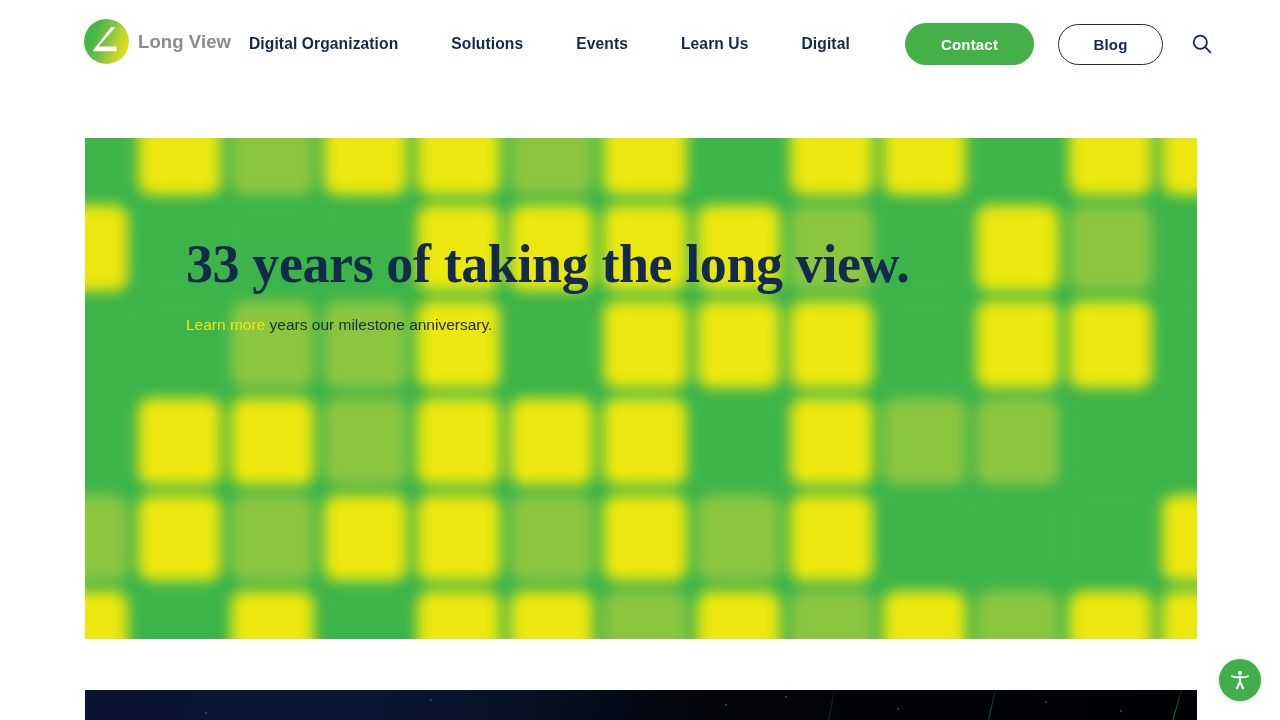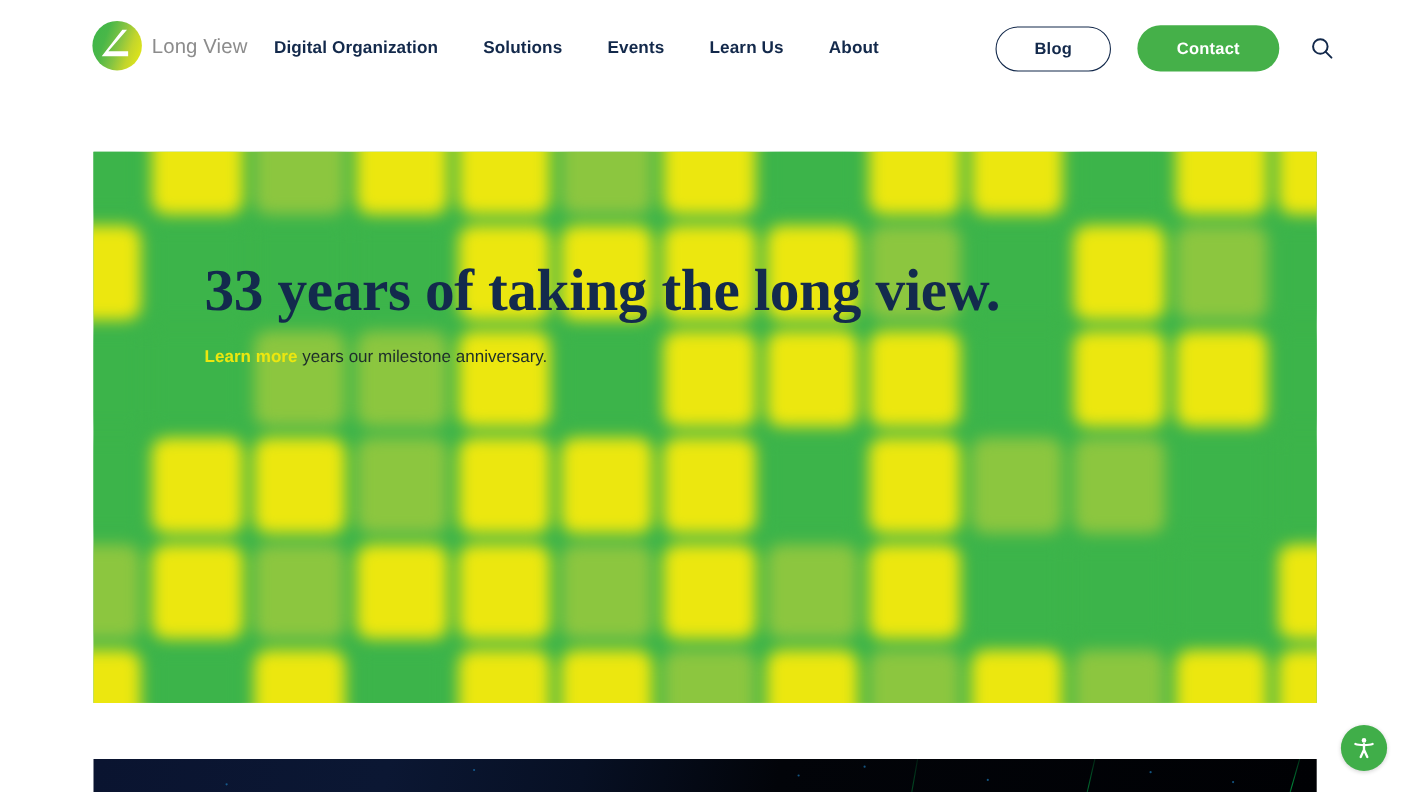--- a/index.html
+++ b/index.html
@@ -14,35 +14,36 @@
   
   .header{
     position:absolute; top:0; left:0; width:1280px; height:88px;
     background:#ffffff;
     display:flex; align-items:center;
   }
   .brand{
     position:absolute; left:84px; top:19px;
     display:flex; align-items:center; gap:9px;
     text-decoration:none;
+    font-weight:bold;
   }
   .logo-mark{
     width:45px; height:45px; border-radius:50%;
     background:linear-gradient(110deg,#3cb54a 0%,#49b748 28%,#86c442 52%,#c3d52c 72%,#ecec10 100%);
     position:relative; overflow:hidden; flex:none;
   }
   .logo-mark svg{ position:absolute; inset:0; }
   .brand-name{
     font-size:18.5px; color:#8c8c8c; letter-spacing:.1px;
     font-family:"Liberation Sans", sans-serif; white-space:nowrap;
   }
 
   .nav{
     position:absolute; left:249px; top:0; height:88px;
-    display:flex; align-items:center; gap:4px;
+    display:flex; align-items:center; gap:16px;
   }
   .nav a{
     font-size:15.6px; font-weight:bold; color:#13294b;
     text-decoration:none; white-space:nowrap; letter-spacing:.1px;
     padding:0 0;
   }
   .nav a + a{ margin-left:37px; }
 
   .actions{
     position:absolute; right:65px; top:0; height:88px;
@@ -92,21 +93,21 @@
   .hero-title{
     font-family:"Liberation Serif", "DejaVu Serif", serif;
     font-size:54px; line-height:1.05; color:#132a4d;
     letter-spacing:-0.4px; white-space:nowrap;
   }
   .hero-sub{
     margin-top:23px; font-size:15.5px; color:#1d2e2a;
     font-family:"Liberation Sans", sans-serif; white-space:nowrap;
   }
   .hero-sub a{
-    color:#ece70f; text-decoration:none; font-weight:bold;
+    color:#ece70f; text-decoration:none; font-weight:normal;
   }
 
   
   .lower{
     position:absolute; left:85px; top:690px;
     width:1112px; height:30px;
     background:
       linear-gradient(100deg,#0a1430 0%,#0b1733 24%,#071024 40%,#020409 56%,#000104 100%);
     overflow:hidden;
   }
@@ -140,26 +141,26 @@
       </svg>
     </span>
     <span class="brand-name">Long View</span>
   </a>
 
   <nav class="nav">
     <a href="#">Digital Organization</a>
     <a href="#">Solutions</a>
     <a href="#">Events</a>
     <a href="#">Learn Us</a>
-    <a href="#">About</a>
+    <a href="#">Digital</a>
   </nav>
 
   <div class="actions">
+    <a class="btn btn-solid" href="#">Contact</a>
     <a class="btn btn-outline" href="#">Blog</a>
-    <a class="btn btn-solid" href="#">Contact</a>
     <button class="search-btn" aria-label="Search">
       <svg width="22" height="22" viewBox="0 0 22 22" aria-hidden="true">
         <circle cx="9.3" cy="9.3" r="6.6" fill="none" stroke="#13294b" stroke-width="1.8"></circle>
         <line x1="14.2" y1="14.2" x2="19.4" y2="19.4" stroke="#13294b" stroke-width="1.8" stroke-linecap="round"></line>
       </svg>
     </button>
   </div>
 </header>
 
 <section class="hero">

